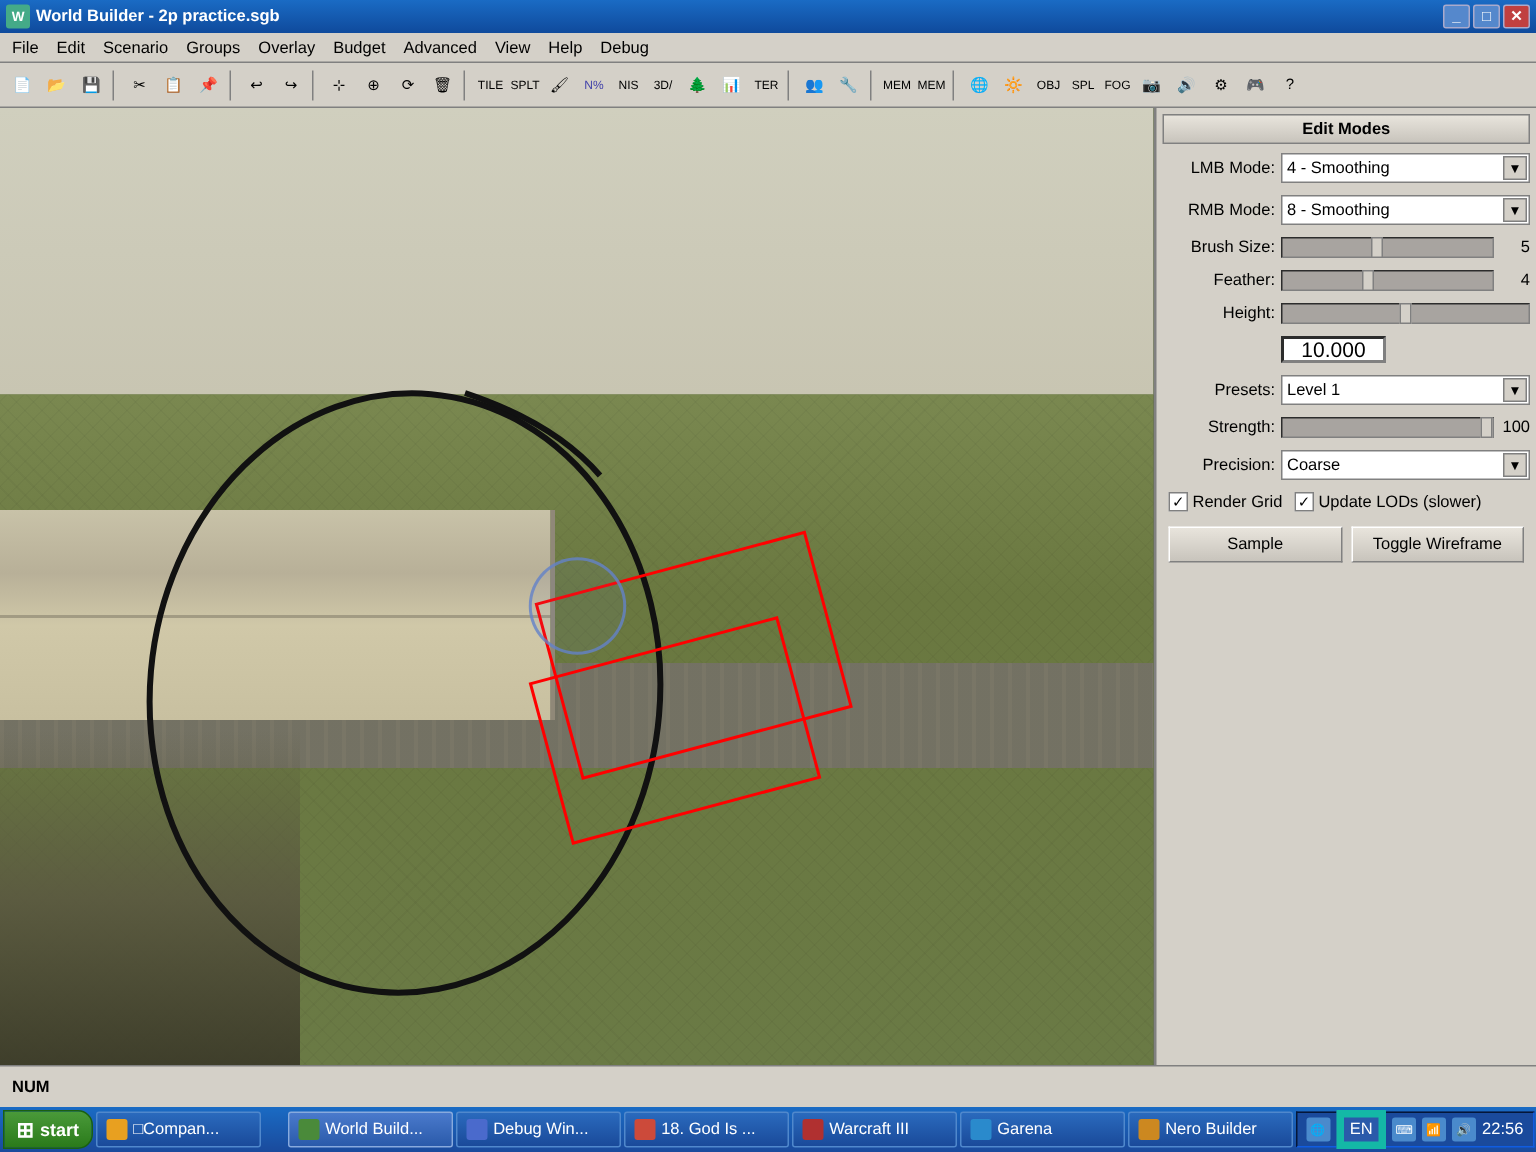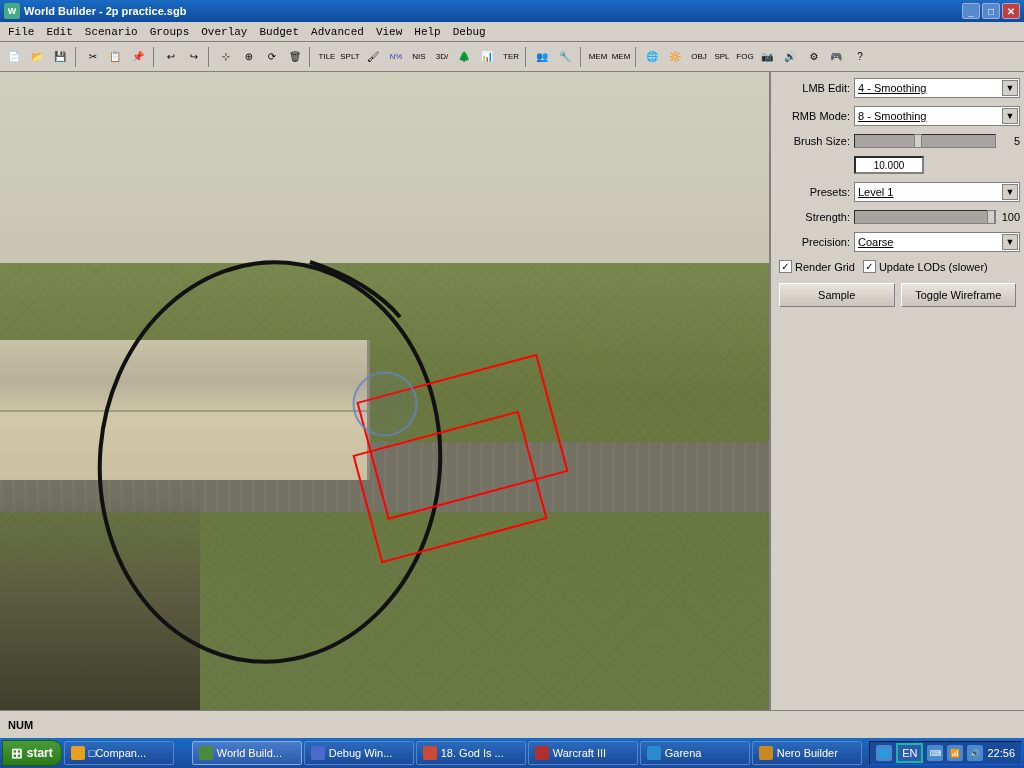--- a/index.html
+++ b/index.html
@@ -27,21 +27,21 @@
     
     #menubar {
       width: 100%; height: 20px;
       background: #d4d0c8;
       display: flex; align-items: center;
       border-bottom: 1px solid #808080;
       padding: 0 2px;
     }
     .menu-item {
       padding: 2px 6px; font-size: 11px; color: #000; cursor: pointer;
-      height: 100%; display: flex; align-items: center; font-family: Liberation Mono, monospace;
+      height: 100%; display: flex; align-items: center;
     }
 
     
     #toolbar {
       width: 100%; height: 30px;
       background: #d4d0c8;
       display: flex; align-items: center;
       border-bottom: 1px solid #808080;
       padding: 2px 4px; gap: 1px;
     }
@@ -95,41 +95,41 @@
       font-size: 11px; color: #000;
       flex-shrink: 0;
     }
     .select-wrapper {
       flex: 1; position: relative; display: flex; align-items: center;
     }
     .select-wrapper select {
       width: 100%; height: 20px;
       background: white; border: 1px solid #808080;
       font-size: 11px; padding: 1px 18px 1px 3px;
-      appearance: none; -webkit-appearance: none; cursor: pointer; text-decoration: underline;
+      appearance: none; -webkit-appearance: none; cursor: pointer;
     }
     .select-arrow {
       position: absolute; right: 2px; top: 50%; transform: translateY(-50%);
       width: 16px; height: 16px;
       background: #d4d0c8;
       border: 1px solid #808080;
       display: flex; align-items: center; justify-content: center;
       font-size: 9px; pointer-events: none;
     }
 
     
     .slider-container {
       flex: 1; display: flex; align-items: center; gap: 4px;
     }
     .slider-value { width: 20px; text-align: right; font-size: 11px; }
     .height-input {
       width: 70px; height: 18px;
       border: 2px inset #808080;
       background: white;
-      font-size: 10px; text-align: center;
+      font-size: 14px; text-align: center;
       padding: 1px;
     }
 
     
     .checkbox-row {
       display: flex; align-items: center; gap: 8px;
       padding: 2px 4px;
     }
     .cb-item { display: flex; align-items: center; gap: 3px; cursor: pointer; }
     .cb-box {
@@ -204,21 +204,21 @@
     .taskbar-right {
       margin-left: auto; display: flex; align-items: center; gap: 4px;
     }
     .sys-tray {
       background: #1a4a9c; border: 1px inset #0a3a8c;
       height: 24px; display: flex; align-items: center;
       padding: 0 6px; gap: 4px; color: white; font-size: 11px;
     }
     .lang-btn {
       background: #2a5aaa; color: white; font-size: 11px;
-      border: 2px solid #14b8a6; padding: 2px 4px; cursor: pointer;
+      border: 5px solid #14b8a6; padding: 2px 4px; cursor: pointer;
     }
     .clock { color: white; font-size: 11px; }
     .tray-icon { width: 16px; height: 16px; background: #4a8acc; border-radius: 2px; font-size: 8px; color: white; display: flex; align-items: center; justify-content: center; }
 
     
     input[type=range] {
       flex: 1; height: 14px;
       -webkit-appearance: none; appearance: none;
       background: #a8a4a0; border: 1px inset #808080;
       outline: none; cursor: pointer;
@@ -335,23 +335,24 @@
 
       <rect x="370" y="305" width="185" height="120" fill="none" stroke="red" stroke-width="2" transform="rotate(-15, 462, 365)"></rect>
 
       <rect x="365" y="360" width="170" height="110" fill="none" stroke="red" stroke-width="2" transform="rotate(-15, 450, 415)"></rect>
     </svg>
 
     <div style="position:absolute;top:52%;left:50%;width:65px;height:65px;border:2px solid rgba(100,130,200,0.8);border-radius:50%;transform:translate(-50%,-50%);background:rgba(100,130,200,0.08);"></div>
   </div>
 
   <div id="right-panel">
-
-    <div class="panel-row">
-      <span class="panel-label">LMB Edit:</span>
+    <div class="panel-title">Edit Modes</div>
+
+    <div class="panel-row">
+      <span class="panel-label">LMB Mode:</span>
       <div class="select-wrapper">
         <select>
           <option>1 - Raise/Lower</option>
           <option>2 - Plateau</option>
           <option>3 - Noise</option>
           <option selected="">4 - Smoothing</option>
           <option>5 - Roughen</option>
           <option>6 - Cliff</option>
           <option>7 - Flatten</option>
           <option>8 - Smoothing</option>
@@ -378,21 +379,34 @@
     </div>
 
     <div class="panel-row">
       <span class="panel-label">Brush Size:</span>
       <div class="slider-container">
         <input type="range" min="1" max="10" value="5" style="">
         <span class="slider-value">5</span>
       </div>
     </div>
 
-
+    <div class="panel-row">
+      <span class="panel-label">Feather:</span>
+      <div class="slider-container">
+        <input type="range" min="0" max="10" value="4" style="">
+        <span class="slider-value">4</span>
+      </div>
+    </div>
+
+    <div class="panel-row">
+      <span class="panel-label">Height:</span>
+      <div class="slider-container">
+        <input type="range" min="0" max="100" value="50" style="">
+      </div>
+    </div>
     <div class="panel-row">
       <span class="panel-label"></span>
       <input class="height-input" type="text" value="10.000" style="">
     </div>
 
     <div class="panel-row">
       <span class="panel-label">Presets:</span>
       <div class="select-wrapper">
         <select>
           <option selected="">Level 1</option>

